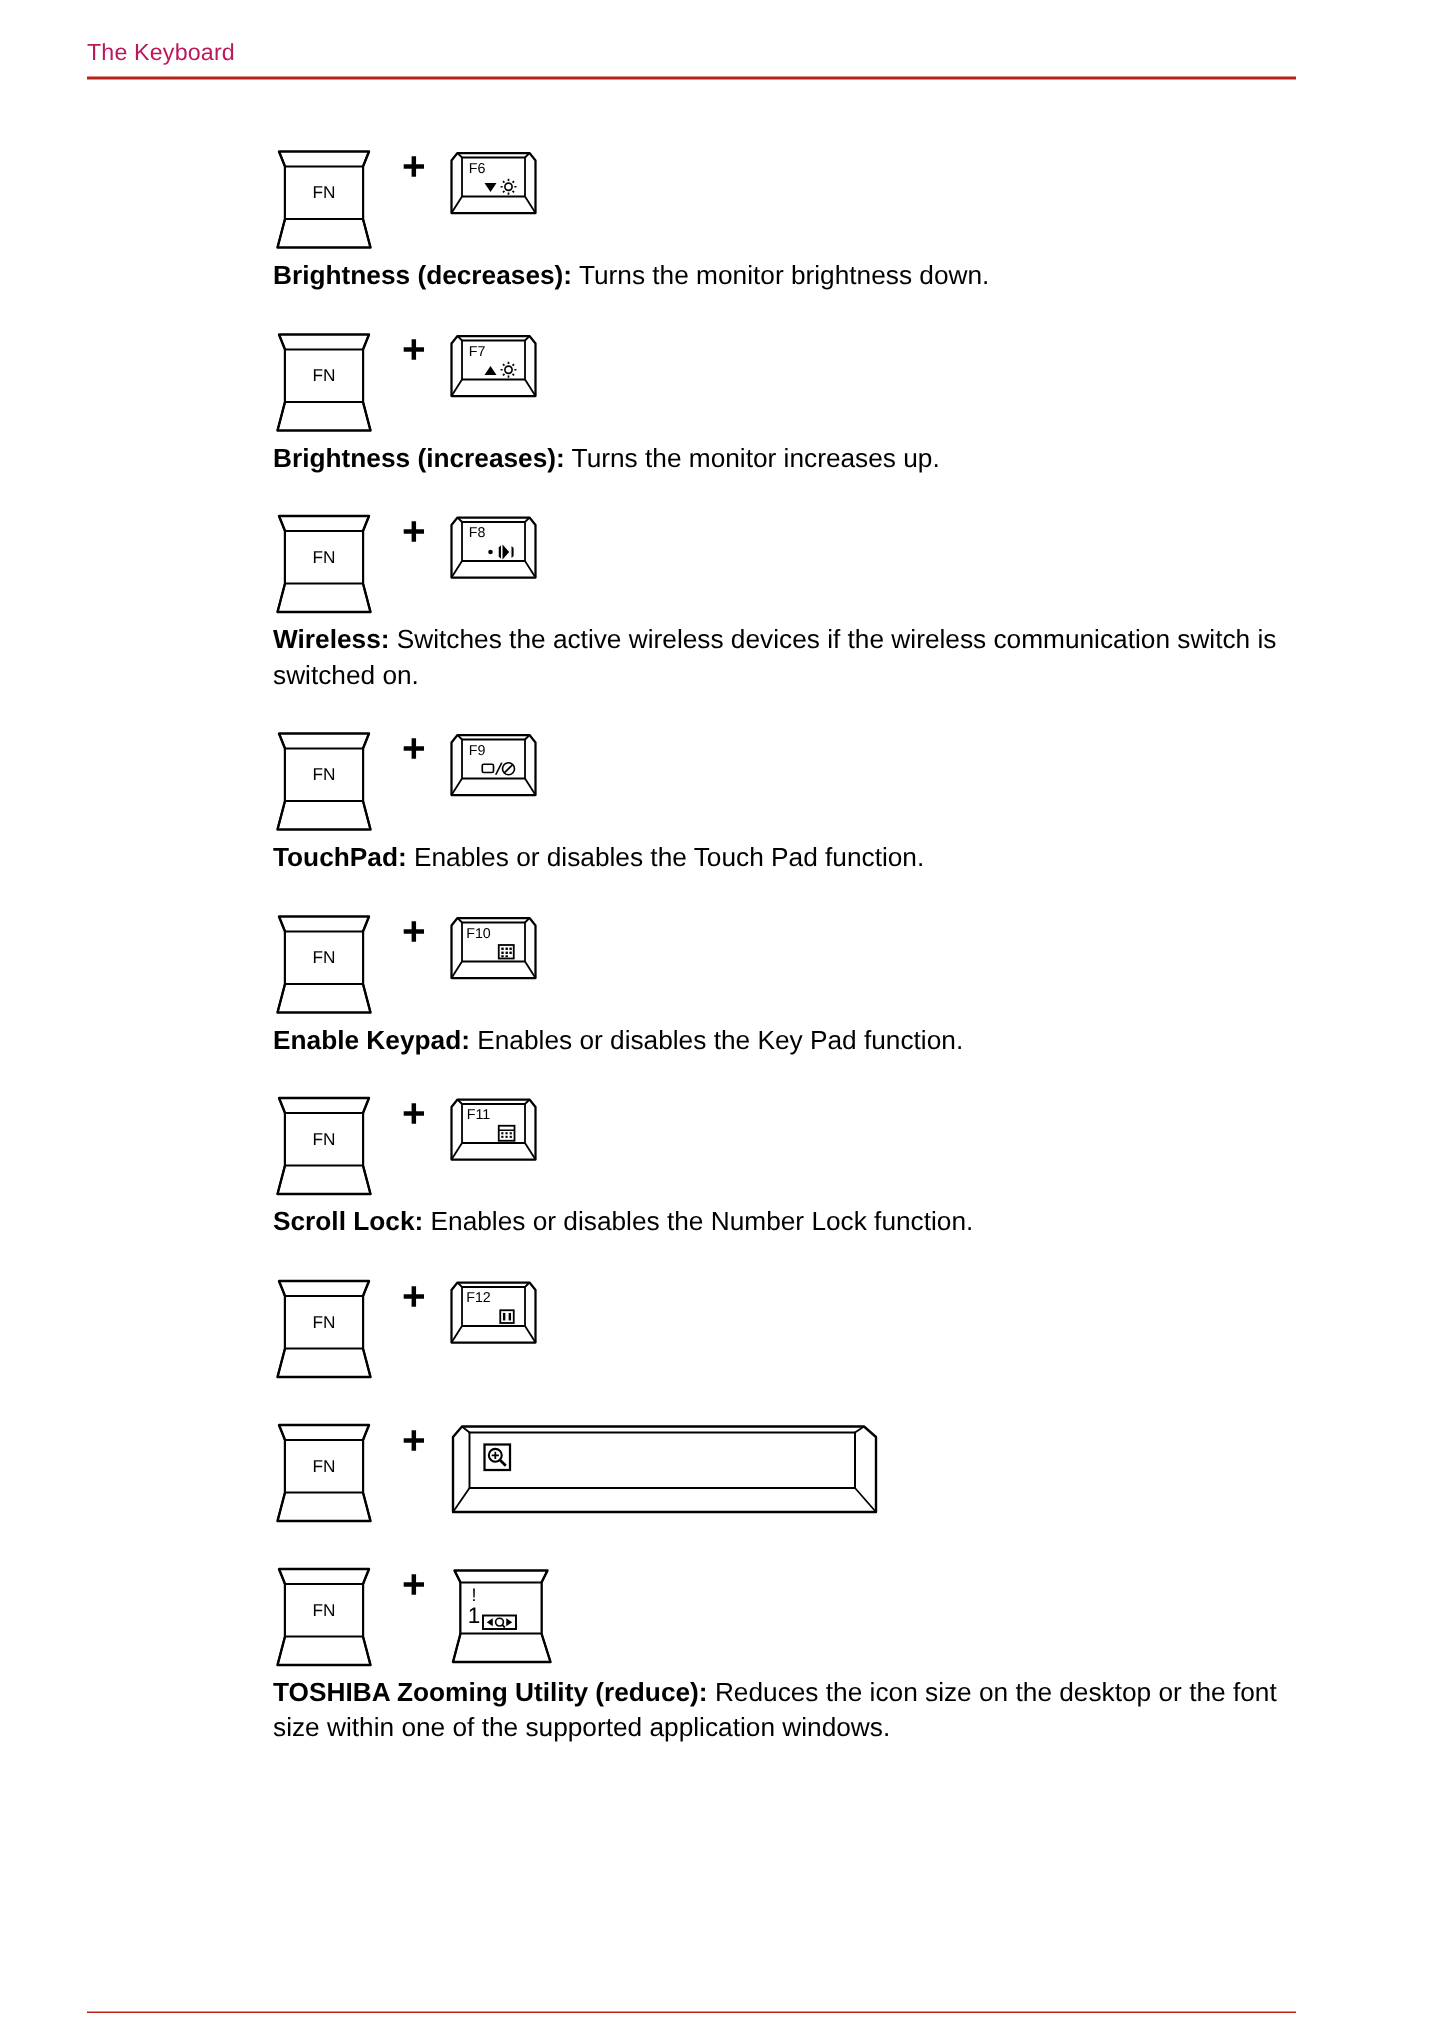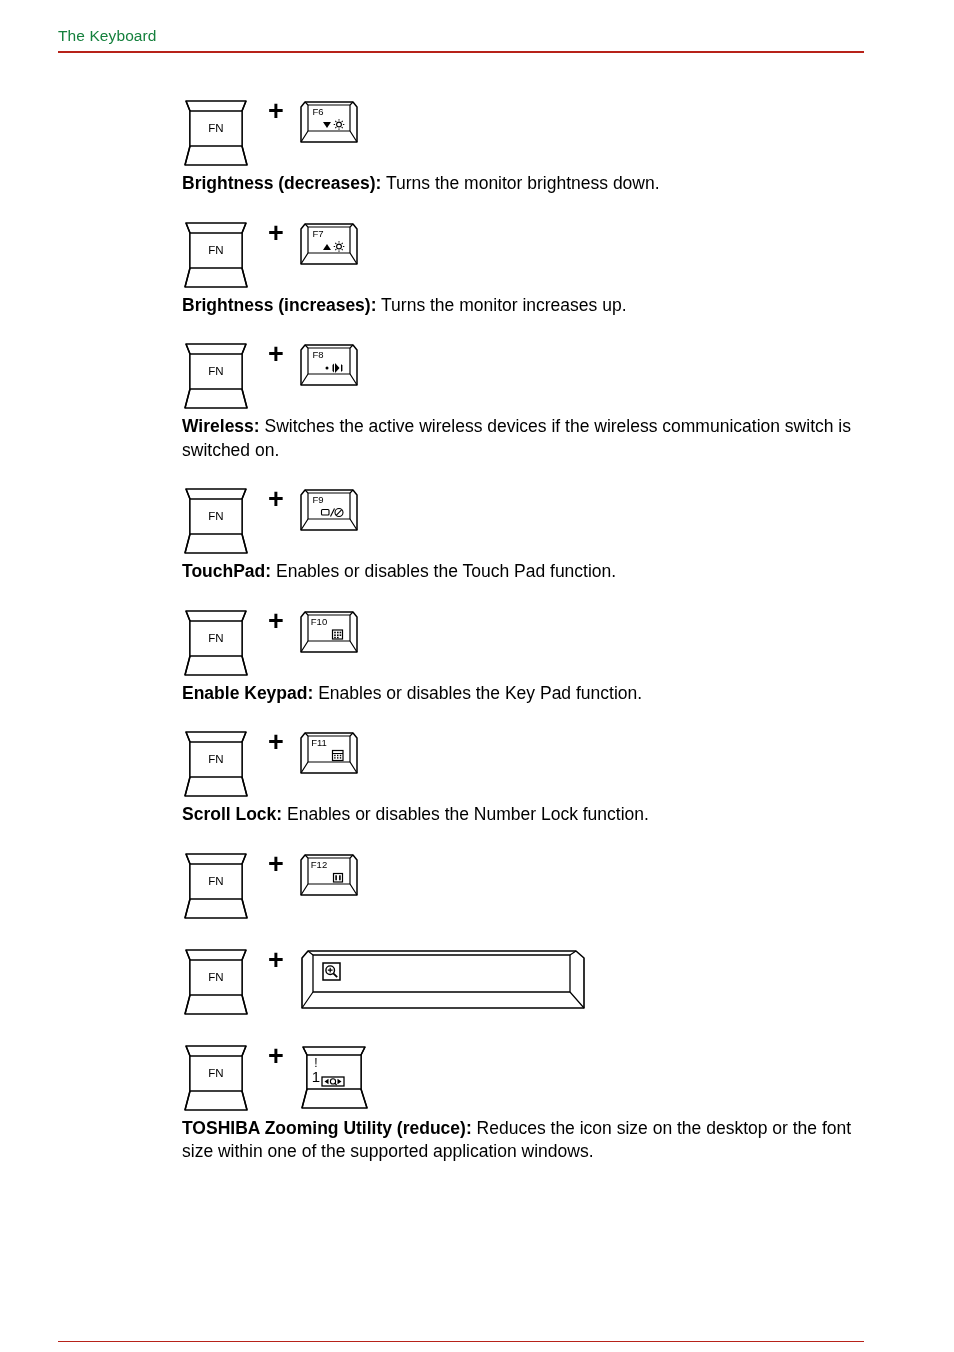--- a/index.html
+++ b/index.html
@@ -109,21 +109,21 @@
     font-family: "Liberation Sans", sans-serif;
     fill: #000;
   }
 </style>
 </head>
 <body>
 
 <div class="page">
 
   <div class="header">
-    <div class="header-title" style="color: #15803d;">The Keyboard</div>
+    <div class="header-title" style="color: #be185d;">The Keyboard</div>
     <div class="header-rule" style="border-top-color: rgb(183, 34, 25);"></div>
   </div>
 
   <div class="content">
 
     <div class="entry">
       <div class="combo">
         <svg class="keycap" width="68" height="72" viewBox="0 0 68 72">
           <path d="M4 3 H64 L60 13 V48 L65 67 H3 L8 48 V13 Z" fill="#fff" stroke="#000" stroke-width="1.6" stroke-linejoin="round"></path>
           <path d="M8 13 H60 V48 H8 Z" fill="#fff" stroke="#000" stroke-width="1.3"></path>

